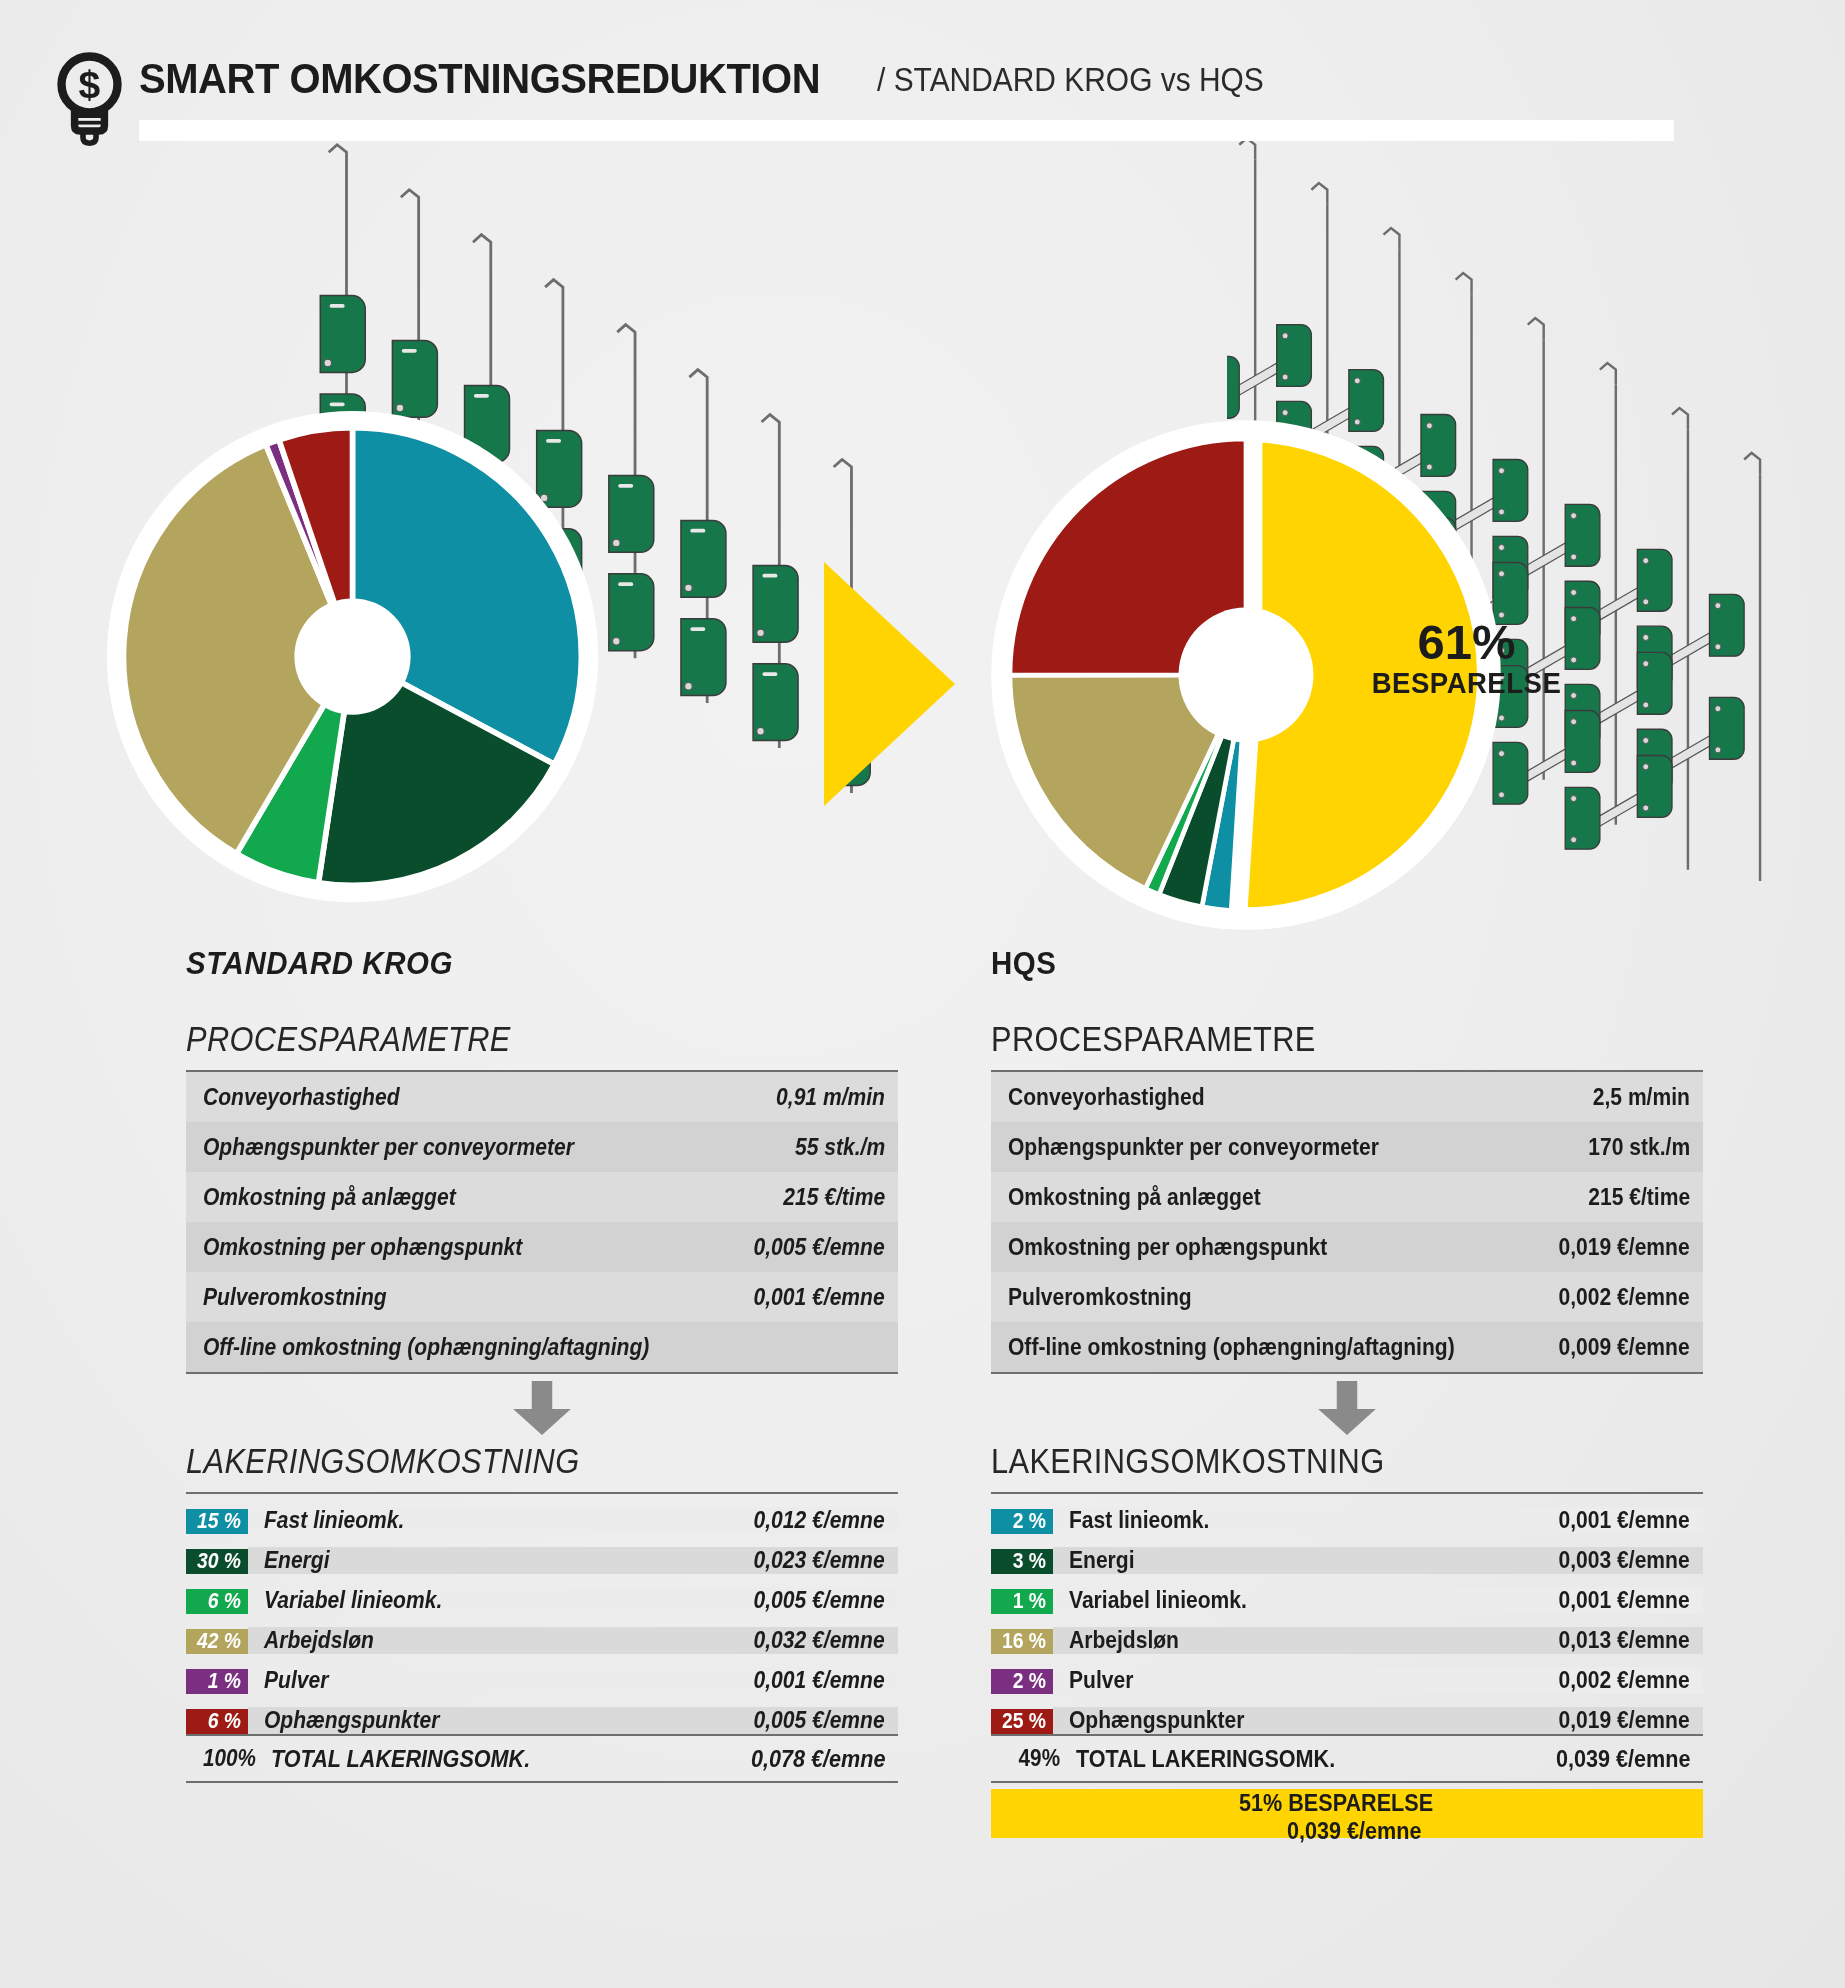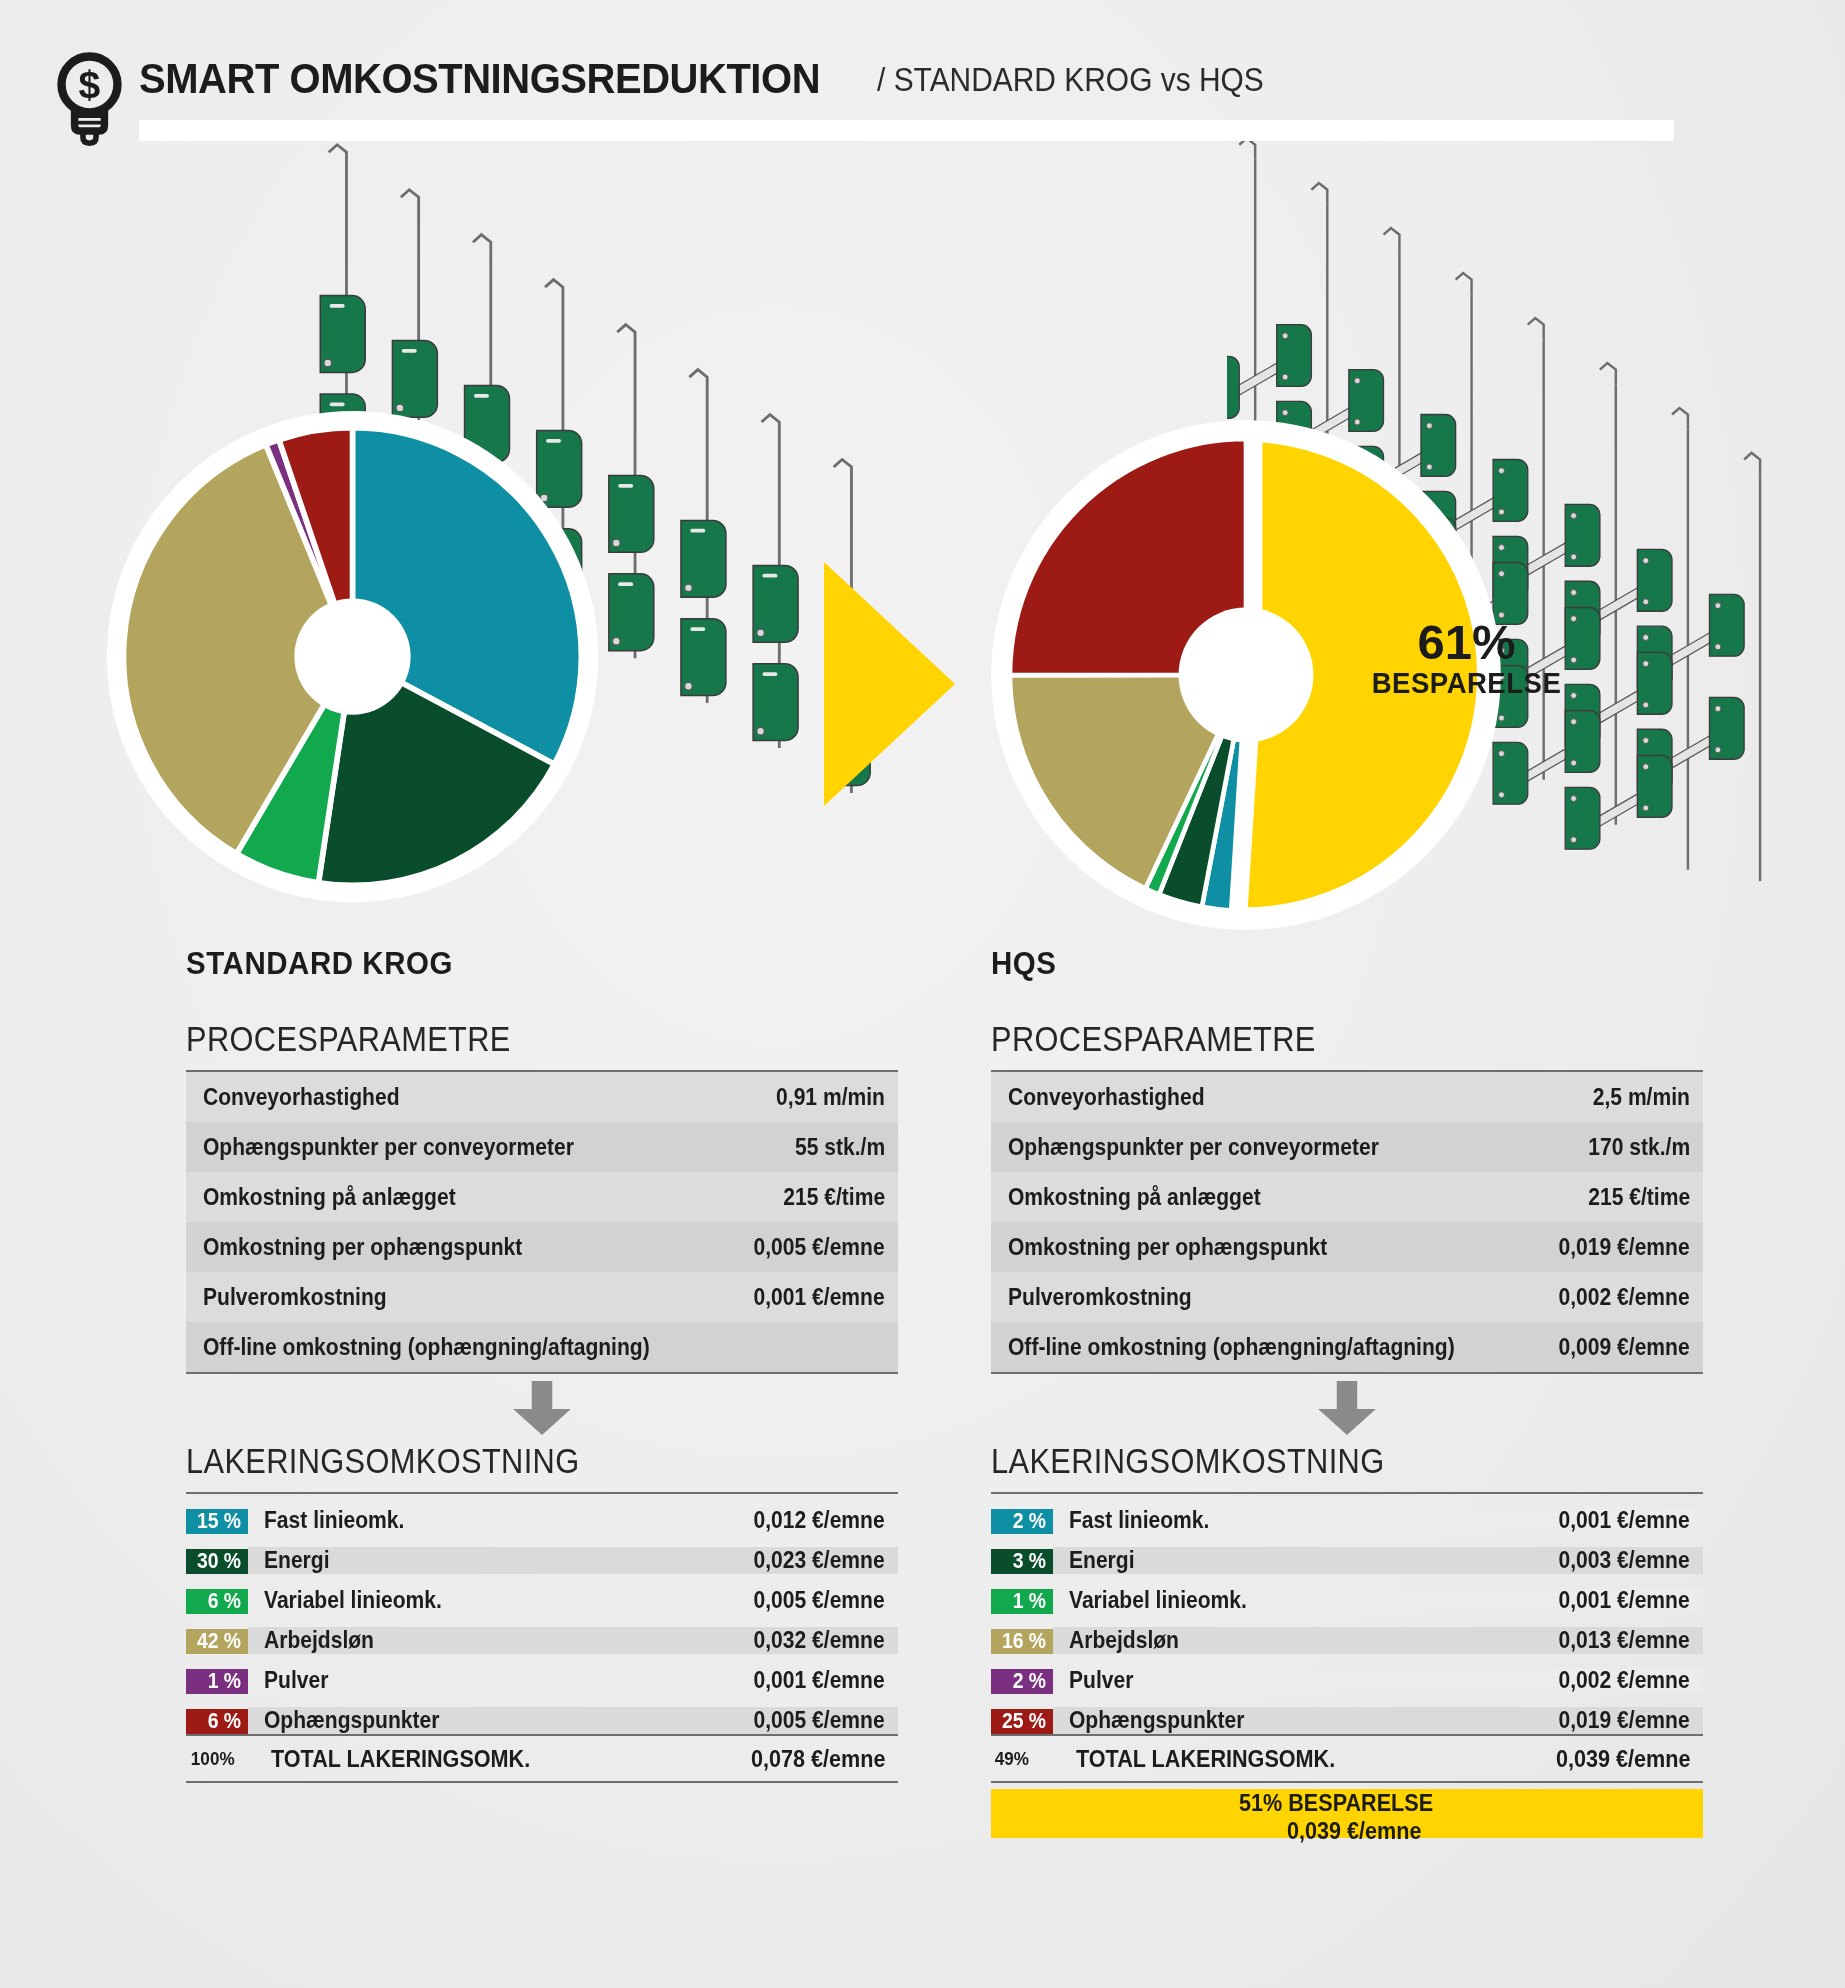--- a/index.html
+++ b/index.html
@@ -78,21 +78,21 @@
     position: absolute;
     left: 824px; top: 562px;
     width: 0; height: 0;
     border-top: 122px solid transparent;
     border-bottom: 122px solid transparent;
     border-left: 131px solid #ffd400;
   }
 
   
   .column { position: absolute; top: 946px; width: 712px; }
-  #col-left  { left: 186px; }
+  #col-left  { left: 186px; font-style: italic; }
   #col-right { left: 991px; }
 
   .col-title {
     font-weight: 700;
     font-size: 31px;
     letter-spacing: 0.6px;
     color: #1c1c1c;
     margin-bottom: 37px;
     transform: scaleX(0.95);
     transform-origin: left center;
@@ -202,24 +202,24 @@
     display: flex;
     align-items: center;
     height: 49px;
     border-top: 2.8px solid #6e6e6e;
     border-bottom: 2.8px solid #6e6e6e;
     background: transparent;
     padding: 0 13px 0 0;
   }
   .total-pct {
     width: 77px;
-    text-align: left;
+    text-align: right;
     padding-right: 7.5px;
     font-weight: 700;
-    font-size: 19px;
+    font-size: 23px;
     color: #1c1c1c;
   }
   .total-pct span { display:inline-block; transform: scaleX(0.9); transform-origin: right center; }
   .total-label {
     flex: 1;
     font-weight: 700;
     font-size: 24px;
     color: #1c1c1c;
     padding-left: 7.5px;
   }

